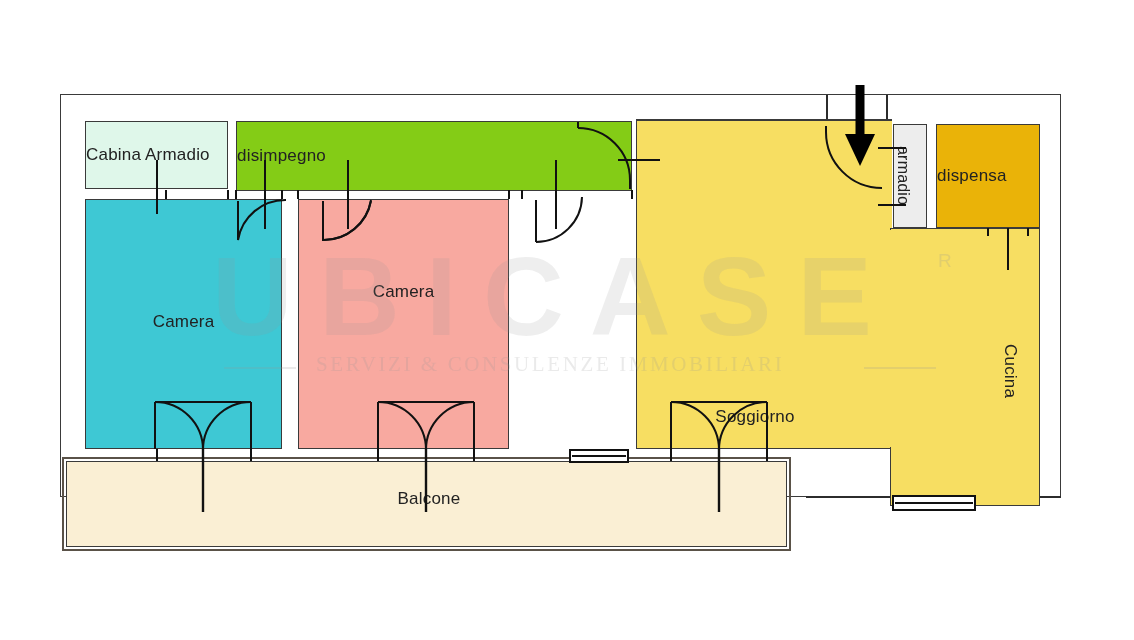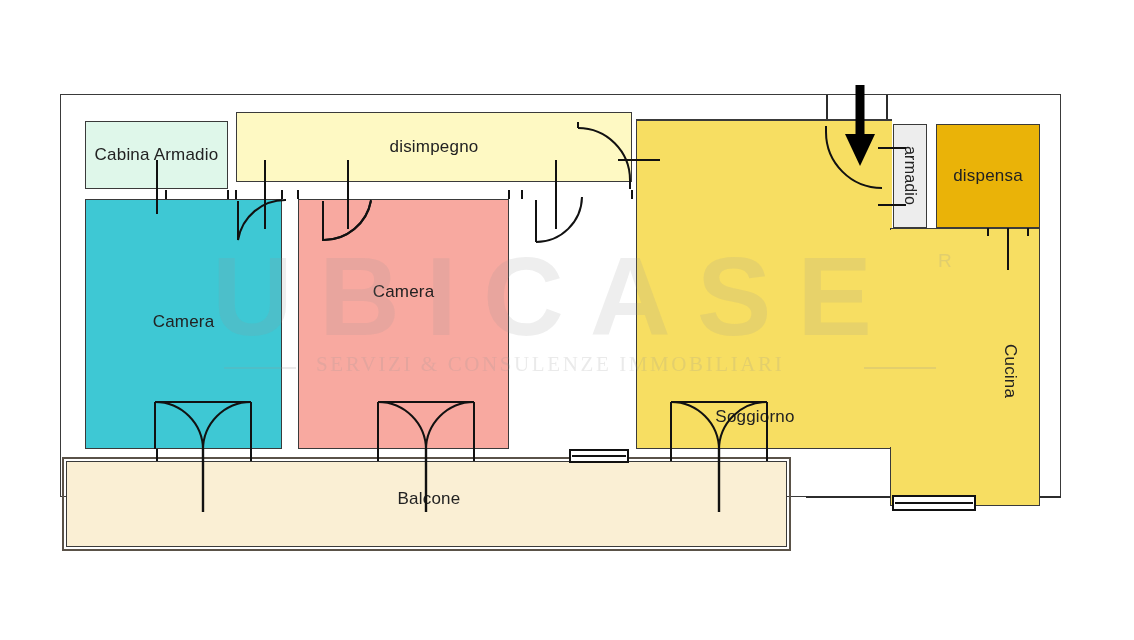--- a/index.html
+++ b/index.html
@@ -2,21 +2,21 @@
 <html><head>
 <meta charset="utf-8">
 <style>
   html,body{margin:0;padding:0;background:#ffffff;}
   body{width:1134px;height:640px;overflow:hidden;font-family:"Liberation Sans",sans-serif;}
   #plan{position:relative;width:1134px;height:640px;background:#ffffff;}
 
   
   .abs{position:absolute;box-sizing:border-box;}
   .room{position:absolute;box-sizing:border-box;border:1.5px solid #3a3a3a;
-        display:flex;align-items:center;justify-content:center;}
+        display:flex;align-items:center;justify-content:flex-start;}
   .rlabel{font-size:17px;color:#222;letter-spacing:.2px;white-space:nowrap;}
   .rlabel.sm{font-size:16px;}
   .vert{writing-mode:vertical-rl;text-orientation:mixed;}
 
   
   .wall{position:absolute;background:#ffffff;border:1.6px solid #3a3a3a;box-sizing:border-box;}
   .wline{position:absolute;background:#2c2c2c;}
 
   
   #wm{position:absolute;left:16px;top:0;width:1134px;height:640px;pointer-events:none;}
@@ -41,21 +41,21 @@
 
   <div class="wline" style="left:826px;top:95px;width:1.8px;height:27px;"></div>
   <div class="wline" style="left:886px;top:95px;width:1.8px;height:27px;"></div>
 
   <div class="wline" style="left:806px;top:496px;width:255px;height:1.8px;"></div>
 
   <div class="room" style="left:85px;top:121px;width:143px;height:68px;background:#DFF7EA;">
     <span class="rlabel">Cabina Armadio</span>
   </div>
 
-  <div class="room" style="left:236px;top:112px;width:396px;height:70px;background:#fef9c3;">
+  <div class="room" style="left:236px;top:121px;width:396px;height:70px;background:#84cc16;">
     <span class="rlabel">disimpegno</span>
   </div>
 
   <div class="room" style="left:85px;top:199px;width:197px;height:250px;background:#3EC8D4;">
     <span class="rlabel" style="position:absolute;left:50%;top:49%;transform:translate(-50%,-50%);">Camera</span>
   </div>
 
   <div class="room" style="left:298px;top:199px;width:211px;height:250px;background:#F8A9A0;">
     <span class="rlabel" style="position:absolute;left:50%;top:37%;transform:translate(-50%,-50%);">Camera</span>
   </div>

